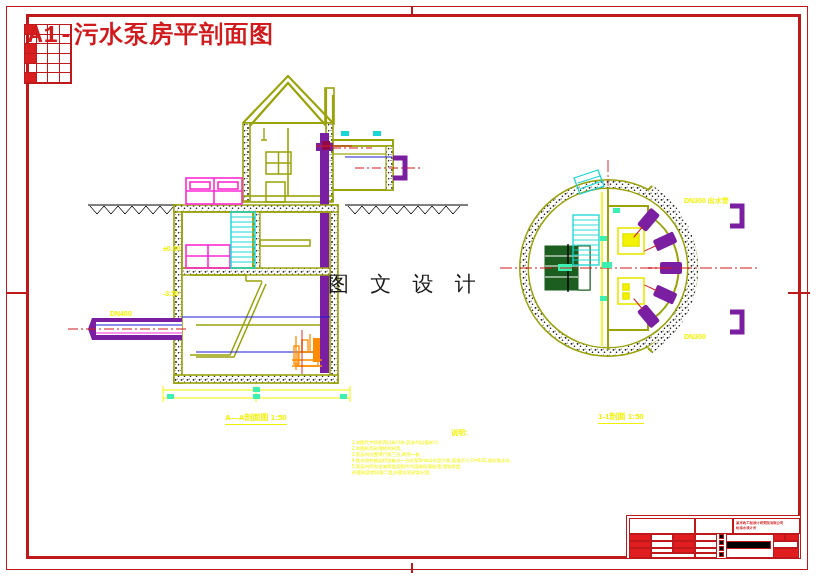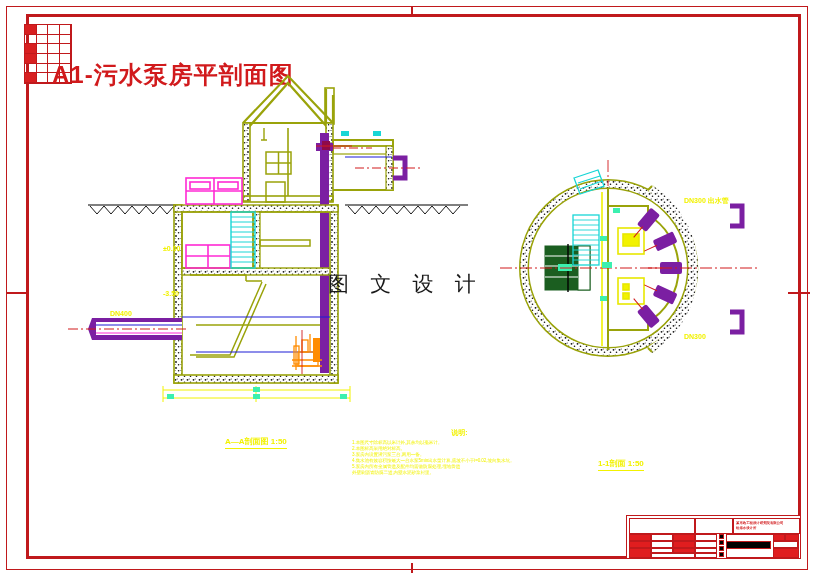--- a/index.html
+++ b/index.html
@@ -46,27 +46,26 @@
   }
   .filing-tab > i {
     border-right: 1px solid #c0191c;
     border-bottom: 1px solid #c0191c;
     box-sizing: border-box;
   }
   .filing-tab > i.fill { background: #d81f20; }
 
   
   .sheet-title {
-    position: absolute; left: 52px; top: 18px;
+    position: absolute; left: 28px; top: 18px;
     font-size: 24px; font-weight: bold;
     color: #d11a1c;
-    font-family: Liberation Sans, sans-serif;
+    font-family: Liberation Mono, monospace;
     letter-spacing: 1px;
     white-space: nowrap;
-    margin-top: 41px;
   }
 
   
   .watermark {
     position: absolute; left: 328px; top: 270px;
     font-size: 21px; color: #1a1a1a;
     font-family: "Liberation Serif", serif;
     letter-spacing: 8px;
     white-space: nowrap;
     z-index: 40;
@@ -78,21 +77,21 @@
   
   .cap {
     position: absolute;
     color: #f2f200;
     font-size: 7px;
     font-family: "Liberation Sans", sans-serif;
     white-space: nowrap;
     font-weight: bold;
     z-index: 30;
   }
-  .cap-underline { border-bottom: 1.2px solid #f2f200; padding-bottom: 1px; margin-top: 24px; }
+  .cap-underline { border-bottom: 1.2px solid #f2f200; padding-bottom: 1px; }
   .notes {
     position: absolute; left: 352px; top: 428px;
     width: 215px; z-index: 30;
   }
   .notes-head {
     color: #f2f200; font-size: 7px; font-weight: bold;
     text-align: center; margin-bottom: 2px;
   }
   .notes-line {
     color: #f2f200; font-size: 4.6px; line-height: 6px;
@@ -444,21 +443,21 @@
     </g>
   </svg>
 
   <div class="cap" style="left:163px; top:245px;">±0.00</div>
   <div class="cap" style="left:163px; top:290px;">-3.50</div>
   <div class="cap" style="left:110px; top:310px;">DN400</div>
   <div class="cap" style="left:684px; top:196px;">DN300 出水管</div>
   <div class="cap" style="left:684px; top:333px;">DN300</div>
 
   <div class="cap cap-underline" style="left:225px; top:412px; font-size:8px;">A—A剖面图 1:50</div>
-  <div class="cap cap-underline" style="left:598px; top:434px; font-size:8px;">1-1剖面 1:50</div>
+  <div class="cap cap-underline" style="left:598px; top:411px; font-size:8px;">1-1剖面 1:50</div>
 
   <div class="notes">
     <div class="notes-head">说明:</div>
     <div class="notes-line">1.本图尺寸除标高以米计外,其余均以毫米计。</div>
     <div class="notes-line">2.本图标高采用绝对标高。</div>
     <div class="notes-line">3.泵房内设置潜污泵三台,两用一备。</div>
     <div class="notes-line">4.集水池有效容积按最大一台水泵5min出水量计算,底坡不小于i=0.02,坡向集水坑。</div>
     <div class="notes-line">5.泵房内所有金属管道及配件均需做防腐处理,埋地管道</div>
     <div class="notes-line">   外壁刷沥青防腐二道,内壁水泥砂浆衬里。</div>
   </div>

